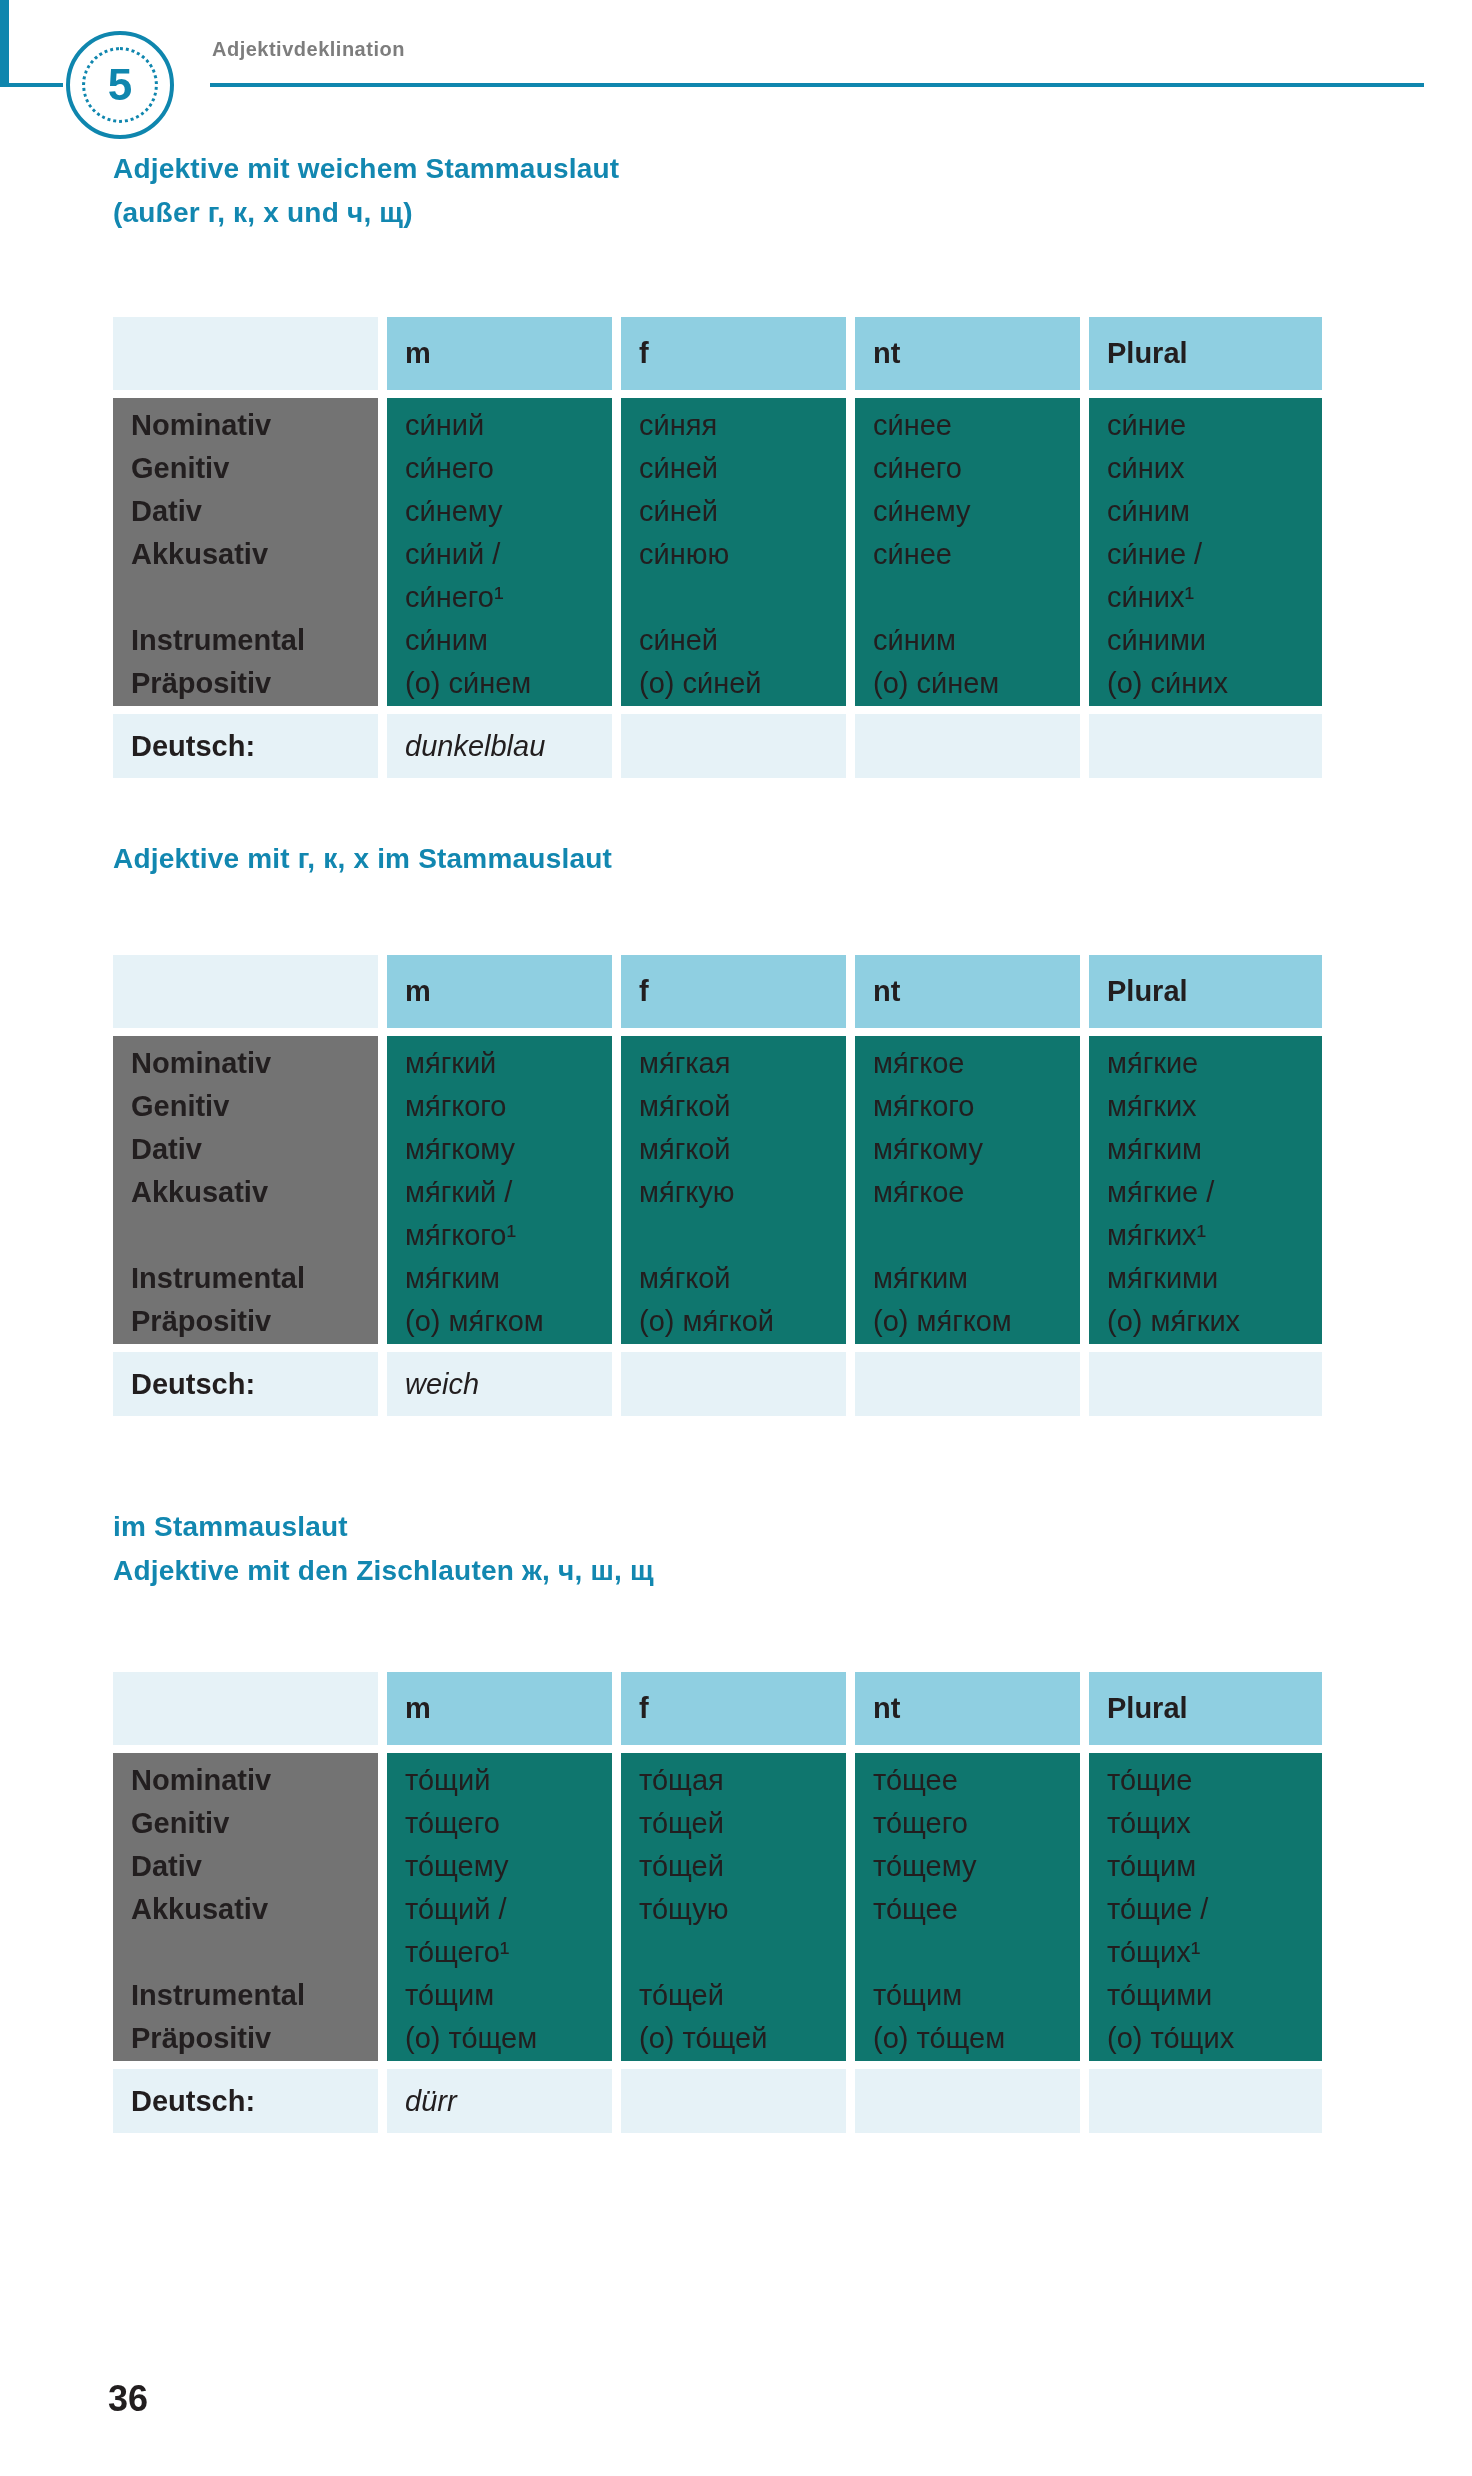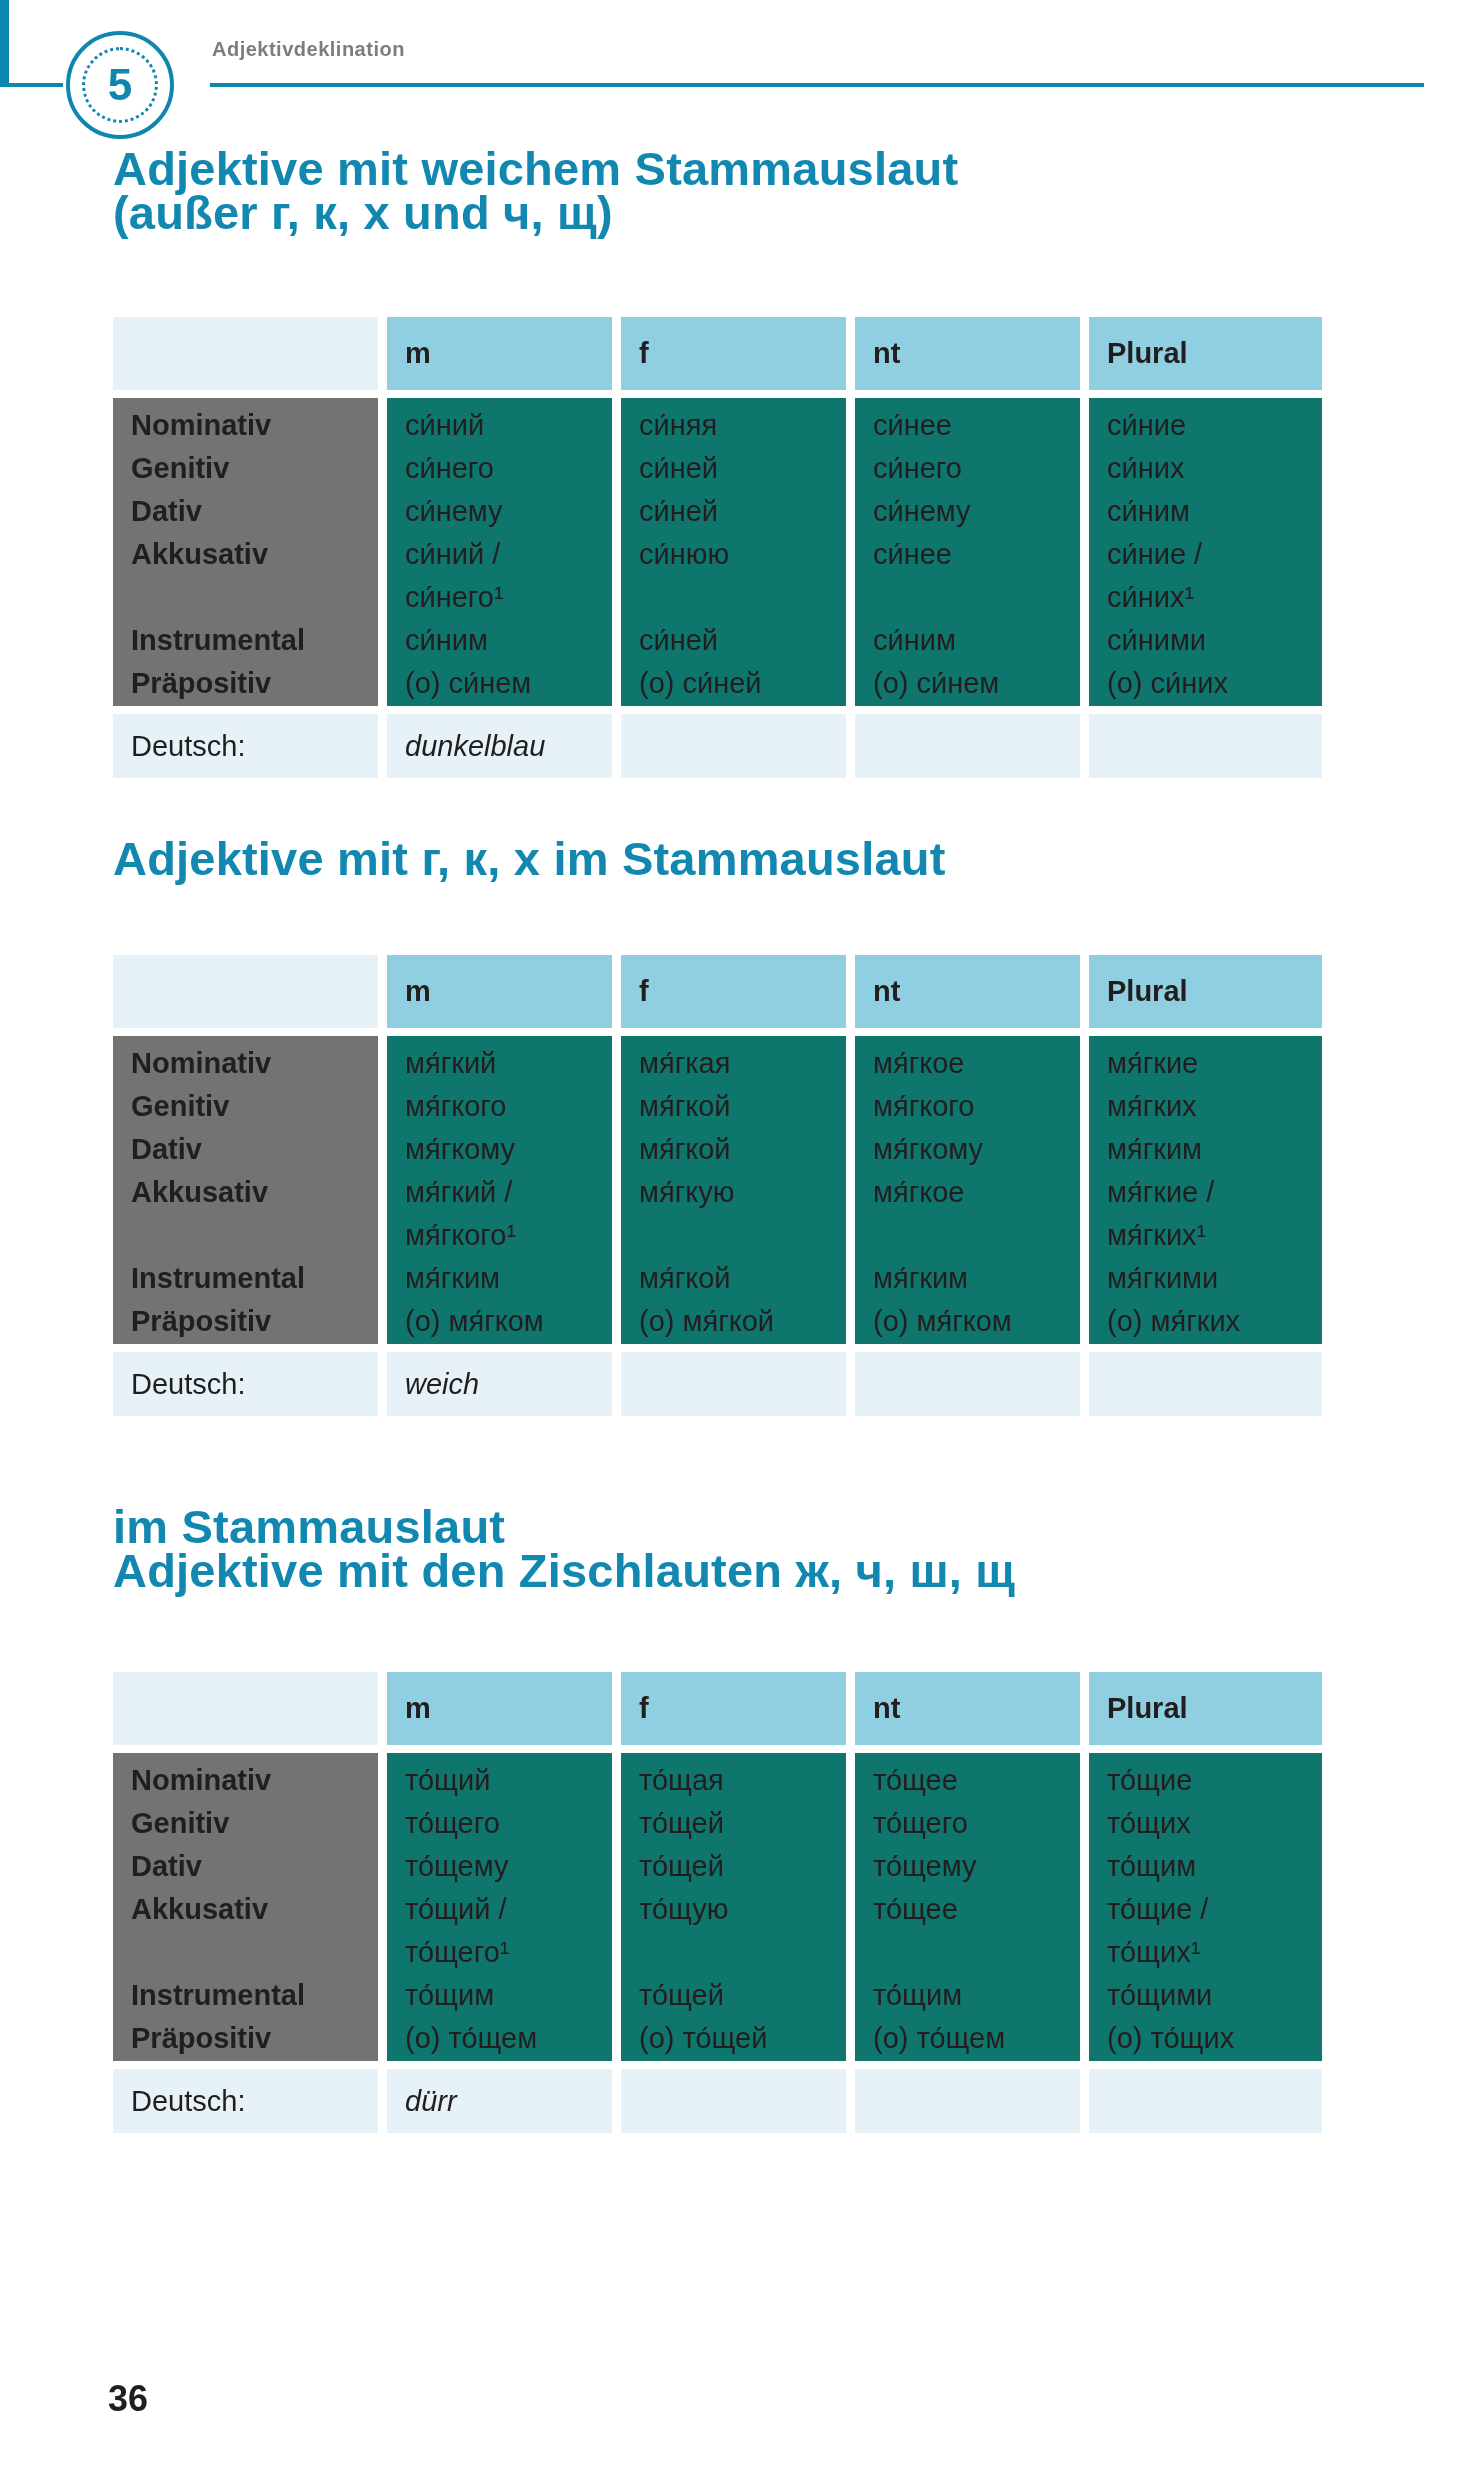--- a/index.html
+++ b/index.html
@@ -25,42 +25,42 @@
   .chapter-num{color:#0f86ae;font-weight:bold;font-size:44px;line-height:1;}
   .chapter-title{
     position:absolute;left:212px;top:38px;font-size:20px;font-weight:bold;color:#7d7d7d;
     letter-spacing:0.5px;
   }
   .header-rule{position:absolute;left:210px;top:83px;width:1214px;height:4px;background:#0f86ae;}
 
   
   .section-title{
     position:absolute;left:113px;margin:0;color:#1287b0;font-weight:bold;
-    font-size:47px;line-height:44px;letter-spacing:0.2px;
+    font-size:28px;line-height:44px;letter-spacing:0.2px;
   }
 
   
   .decl-table{
     position:absolute;left:113px;width:1209px;
     display:grid;
     grid-template-columns:265px 225px 225px 225px 233px;
     grid-template-rows:73px 308px 64px;
     column-gap:9px;row-gap:8px;
   }
   .cell{box-sizing:border-box;}
   .corner{background:#e6f2f7;}
   .colhead{
     background:#8fcfe1;display:flex;align-items:center;
     padding-left:18px;font-weight:bold;font-size:29px;
   }
   .labels{background:#737373;padding:6px 0 0 18px;font-weight:bold;font-size:29px;}
   .vals{background:#0f766e;padding:6px 0 0 18px;font-size:29px;}
   .labels .line,.vals .line{line-height:43px;white-space:nowrap;}
   .dcell{background:#e6f2f7;display:flex;align-items:center;padding-left:18px;font-size:29px;}
-  .dlabel{font-weight:normal;}
+  .dlabel{font-weight:bold;}
   .dval{font-style:italic;}
 
   .page-number{position:absolute;left:108px;top:2378px;font-size:36px;font-weight:bold;text-align:right;}
 </style>
 </head>
 <body>
 
 <div class="page">
 
   <div class="edge-bar-v"></div>

